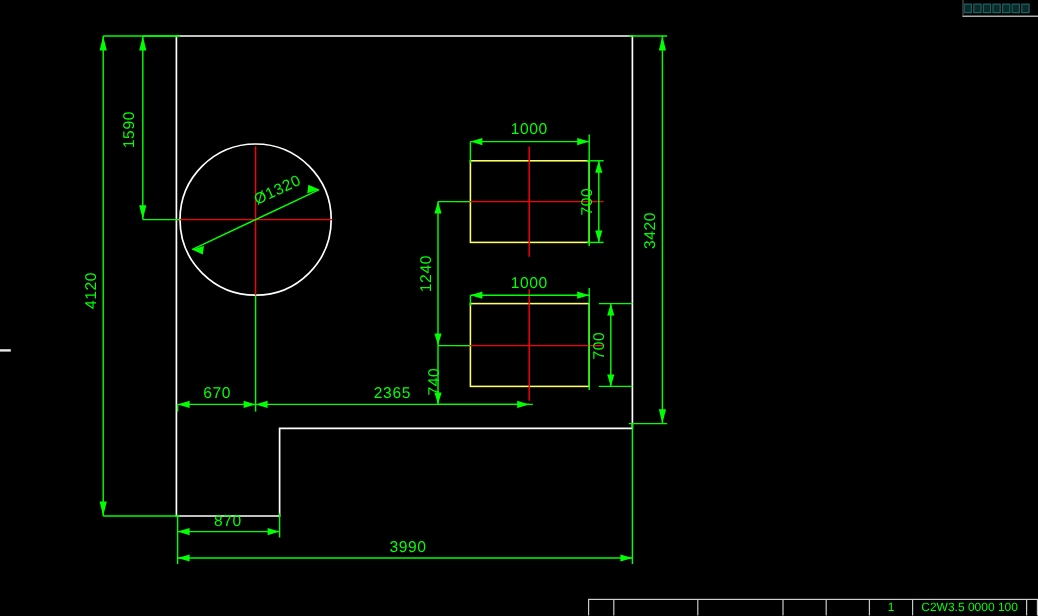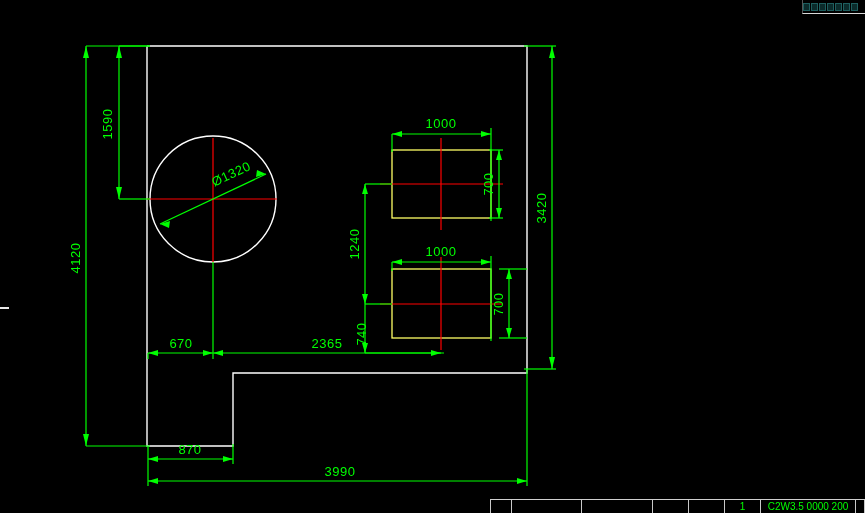--- a/index.html
+++ b/index.html
@@ -16,21 +16,21 @@
   }
   #app {
     position: relative;
     width: 865px;
     height: 513px;
     background: #000000;
   }
   #canvas-area {
     position: absolute;
     left: 0;
-    top: 16px;
+    top: 0;
     width: 865px;
     height: 404px;
   }
   svg.drawing {
     position: absolute;
     left: 0;
     top: 0;
     width: 865px;
     height: 513px;
     display: block;
@@ -265,17 +265,17 @@
     <span class="tb-cell"></span>
   </div>
 
   <div id="status-bar">
     <div class="sb-cell sb-first" style="width:22px"></div>
     <div class="sb-cell" style="width:70px"></div>
     <div class="sb-cell" style="width:71px"></div>
     <div class="sb-cell" style="width:36px"></div>
     <div class="sb-cell" style="width:36px"></div>
     <div class="sb-cell" style="width:36px">1</div>
-    <div class="sb-cell" style="width:95px">C2W3.5  0000  200</div>
+    <div class="sb-cell" style="width:95px">C2W3.5  0000  100</div>
     <div class="sb-cell" style="width:9px"></div>
   </div>
 
 </div>
 
 </body></html>

